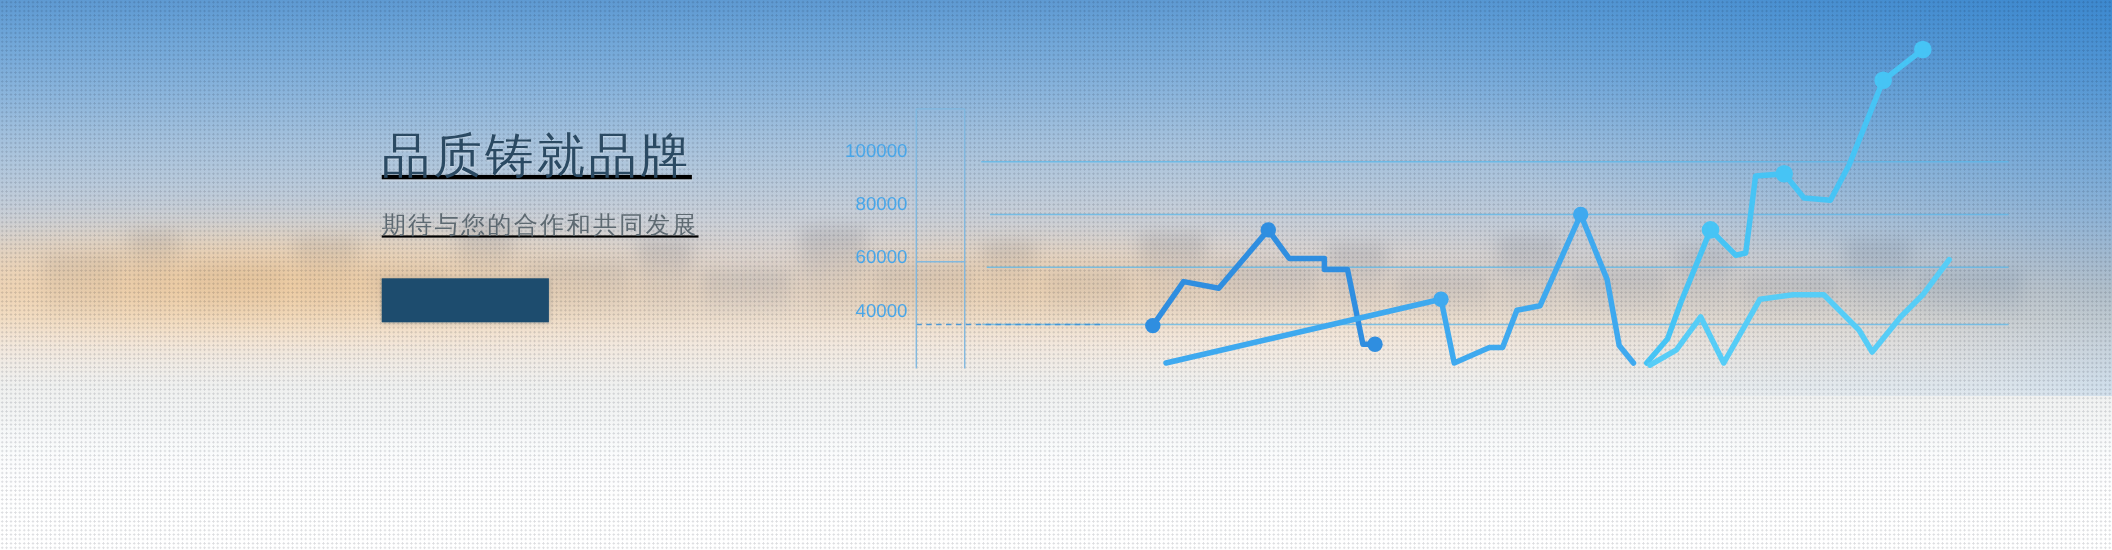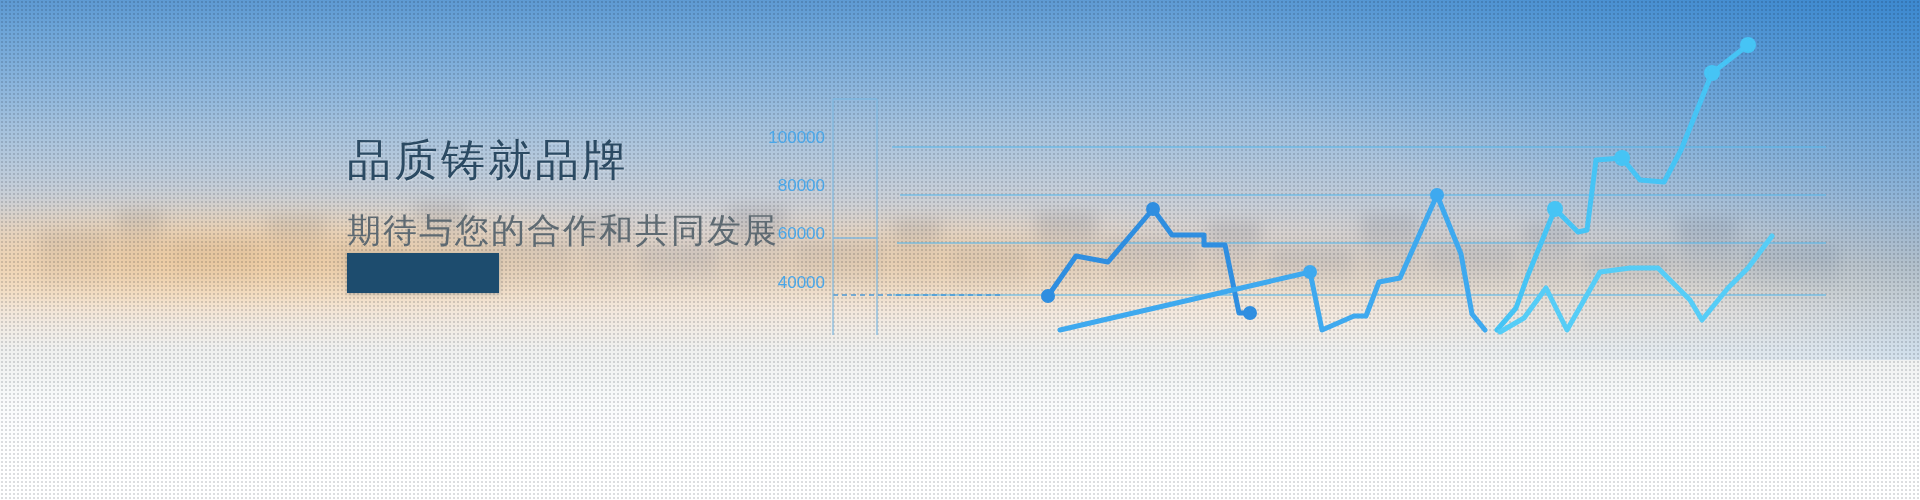--- a/index.html
+++ b/index.html
@@ -63,28 +63,28 @@
     background-position:0 0,2px 2px;
     mix-blend-mode:multiply;
     opacity:.85;
   }
   .bottomfade{
     position:absolute;left:0;bottom:0;width:1920px;height:120px;
     background:linear-gradient(to bottom, rgba(255,255,255,0) 0%, rgba(255,255,255,.75) 60%, #ffffff 100%);
   }
 
   
-  .copy{position:absolute;left:347px;top:134px;width:640px;}
+  .copy{position:absolute;left:347px;top:116px;width:640px;text-decoration:underline;}
   .headline{
     font-size:44px;line-height:1.18;letter-spacing:3px;
     color:#2b4a63;font-weight:400;margin:0;
     text-shadow:0 1px 2px rgba(255,255,255,.45);
   }
   .subhead{
-    margin:22px 0 0 0;font-size:34px;letter-spacing:2px;
+    margin:22px 0 0 0;font-size:22px;letter-spacing:2px;
     color:#5e6a72;font-weight:400;
   }
   .subhead-en{
     margin:5px 0 0 0;font-size:13px;letter-spacing:.2px;
     color:#7a8086;font-weight:400;
   }
   .cta{
     position:absolute;left:347px;top:253px;
     width:152px;height:40px;
     background:#1d4c6e;

